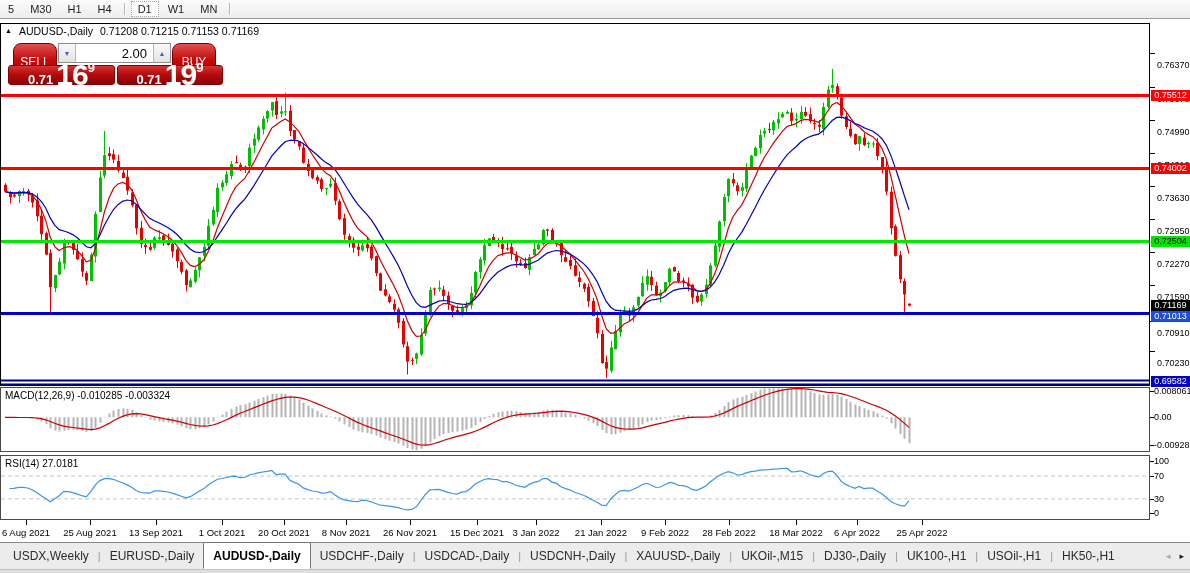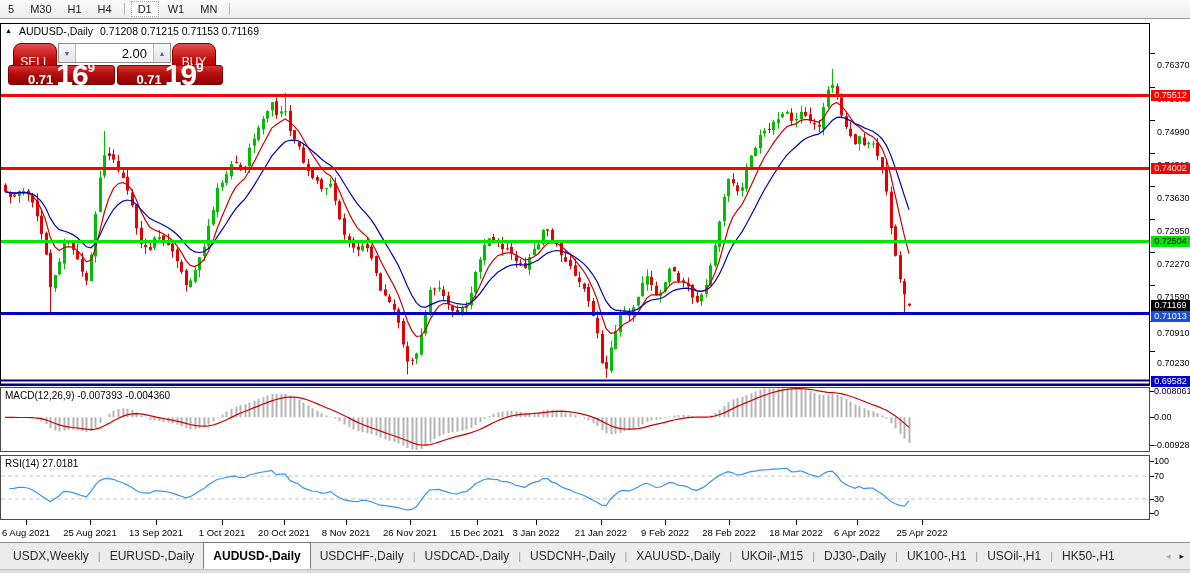--- a/index.html
+++ b/index.html
@@ -760,21 +760,21 @@
     <span class="big">16</span>
     <span class="sup">9</span>
   </div>
   <div class="pbox buybox">
     <span class="pfx">0.71</span>
     <span class="big">19</span>
     <span class="sup">9</span>
   </div>
 </div>
 
-<div class="indlabel" style="top:390px">MACD(12,26,9) -0.007393 -0.004360</div>
+<div class="indlabel" style="top:390px">MACD(12,26,9) -0.010285 -0.003324</div>
 <div class="indlabel" style="top:458px">RSI(14) 27.0181</div>
 
 <div id="price-axis">
     <div class="ptick" style="top:53px">0.76370</div>
     <div class="ptick" style="top:87px">0.75670</div>
     <div class="ptick" style="top:120px">0.74990</div>
     <div class="ptick" style="top:153px">0.74310</div>
     <div class="ptick" style="top:186px">0.73630</div>
     <div class="ptick" style="top:219px">0.72950</div>
     <div class="ptick" style="top:252px">0.72270</div>

